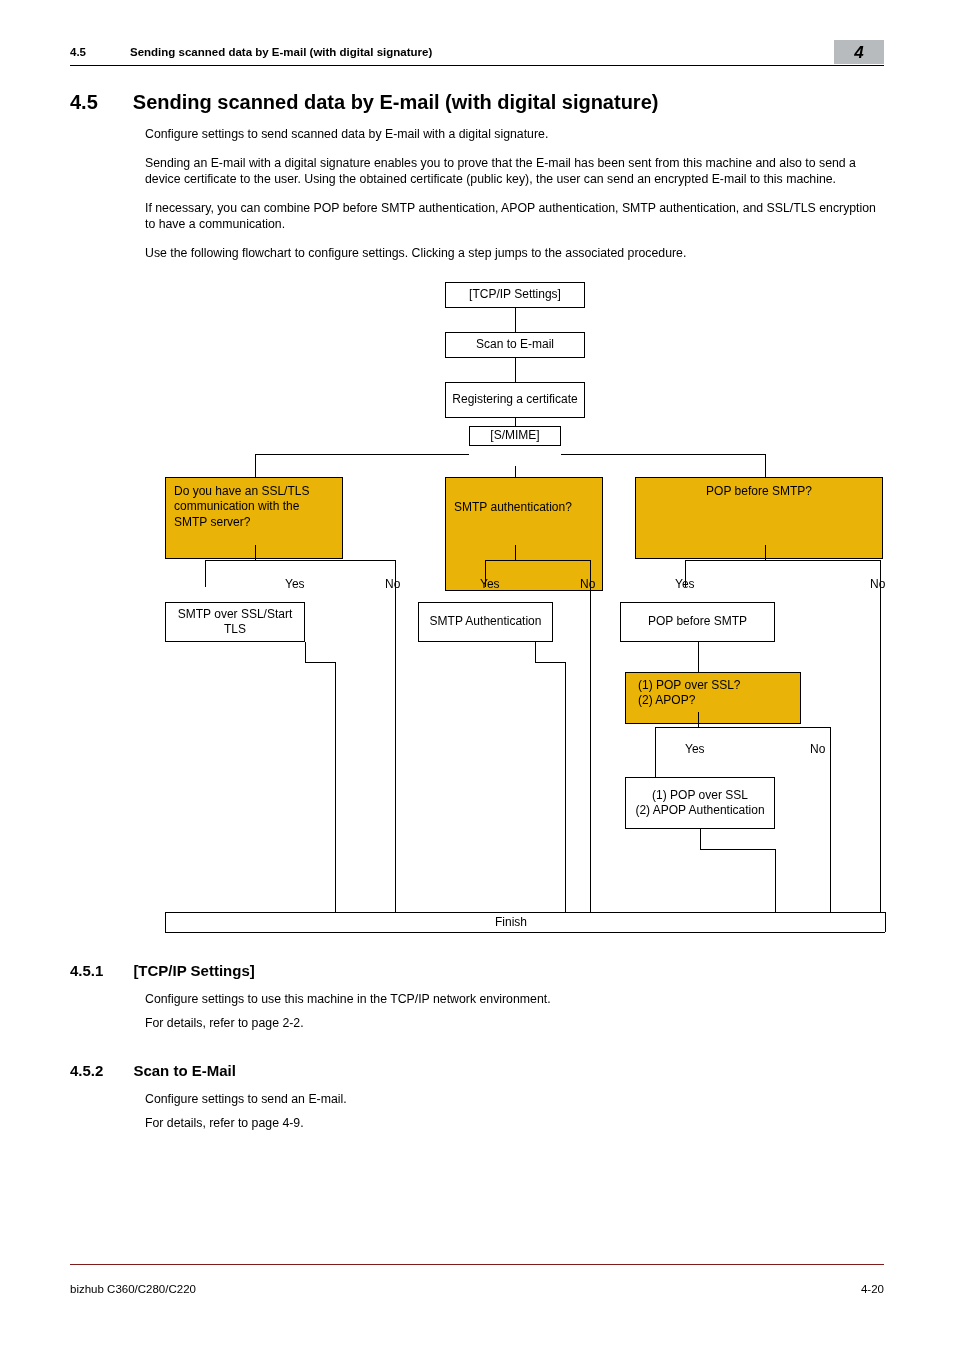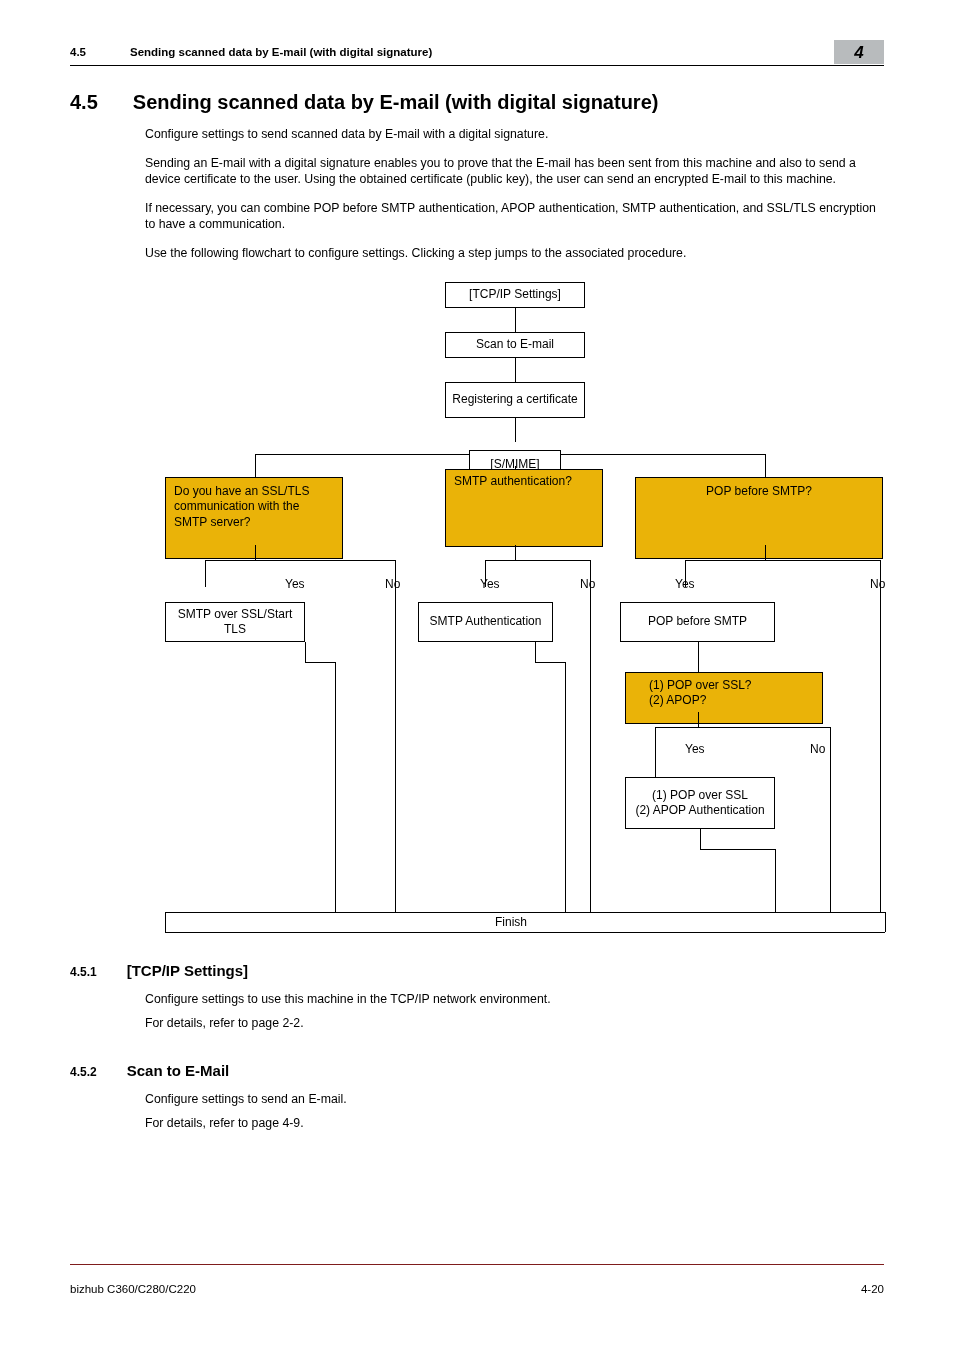--- a/index.html
+++ b/index.html
@@ -57,21 +57,21 @@
     margin-top: 12px;
     font-size: 12.3px;
     line-height: 1.35;
   }
   .h2-row {
     display: flex;
     align-items: baseline;
     margin-top: 30px;
     gap: 30px;
   }
-  .h2-num { font-size: 12px; font-weight: bold; }
+  .h2-num { font-size: 15px; font-weight: bold; }
   .h2-title { font-size: 15px; font-weight: bold; }
 
   
   .flow {
     position: relative;
     margin: 20px 0 0 75px;
     width: 740px;
     height: 650px;
     font-size: 12px;
   }
@@ -138,31 +138,31 @@
   <div class="body-text">Use the following flowchart to configure settings. Clicking a step jumps to the associated procedure.</div>
 
   <div class="flow">
 
     <div class="box" style="left:300px; top:0px; width:140px; height:26px;">[TCP/IP Settings]</div>
     <div class="vline" style="left:370px; top:26px; height:24px;"></div>
     <div class="box" style="left:300px; top:50px; width:140px; height:26px;">Scan to E-mail</div>
     <div class="vline" style="left:370px; top:76px; height:24px;"></div>
     <div class="box" style="left:300px; top:100px; width:140px; height:36px;">Registering a certificate</div>
     <div class="vline" style="left:370px; top:136px; height:24px;"></div>
-    <div class="box" style="left:324px; top:168px; width:92px; height:30px;">[S/MIME]</div>
+    <div class="box" style="left:324px; top:144px; width:92px; height:20px;">[S/MIME]</div>
 
     <div class="hline" style="left:110px; top:172px; width:214px;"></div>
     <div class="hline" style="left:416px; top:172px; width:204px;"></div>
 
     <div class="vline" style="left:110px; top:172px; height:23px;"></div>
     <div class="vline" style="left:370px; top:184px; height:11px;"></div>
     <div class="vline" style="left:620px; top:172px; height:23px;"></div>
 
     <div class="obox" style="left:20px;  top:195px; width:160px; height:68px; border:1px solid #000; padding:6px 8px;">Do you have an SSL/TLS communication with the SMTP server?</div>
-    <div class="obox" style="left:300px; top:187px; width:140px; height:68px; border:1px solid #000; padding:4px 8px;">SMTP authentication?</div>
+    <div class="obox" style="left:300px; top:195px; width:140px; height:68px; border:1px solid #000; padding:22px 8px;">SMTP authentication?</div>
     <div class="obox" style="left:490px; top:195px; width:230px; height:68px; text-align:right; border:1px solid #000; padding:6px 8px; justify-content:center;">POP before SMTP?</div>
 
     <div class="vline" style="left:110px; top:263px; height:15px;"></div>
     <div class="hline" style="left:60px; top:278px; width:190px;"></div>
     <div class="vline" style="left:60px;  top:278px; height:27px;"></div>
     <div class="vline" style="left:250px; top:278px; height:352px;"></div>
     <div class="lbl" style="left:140px; top:295px; text-align:right;">Yes</div>
     <div class="lbl" style="left:240px; top:295px;">No</div>
 
     <div class="vline" style="left:370px; top:263px; height:15px;"></div>
@@ -185,21 +185,21 @@
 
     <div class="vline" style="left:160px; top:360px; height:20px;"></div>
     <div class="hline" style="left:160px; top:380px; width:30px;"></div>
     <div class="vline" style="left:190px; top:380px; height:250px;"></div>
 
     <div class="vline" style="left:390px; top:360px; height:20px;"></div>
     <div class="hline" style="left:390px; top:380px; width:30px;"></div>
     <div class="vline" style="left:420px; top:380px; height:250px;"></div>
 
     <div class="vline" style="left:553px; top:360px; height:30px;"></div>
-    <div class="obox" style="left:480px; top:390px; width:150px; height:40px; border:1px solid #000; padding:5px 23px; white-space:pre-line;">(1) POP over SSL?
+    <div class="obox" style="left:480px; top:390px; width:150px; height:40px; border:1px solid #000; padding:5px 12px; white-space:pre-line;">(1) POP over SSL?
 (2) APOP?</div>
     <div class="vline" style="left:553px; top:430px; height:15px;"></div>
     <div class="hline" style="left:510px; top:445px; width:175px;"></div>
     <div class="vline" style="left:510px; top:445px; height:50px;"></div>
     <div class="vline" style="left:685px; top:445px; height:185px;"></div>
     <div class="lbl" style="left:540px; top:460px;">Yes</div>
     <div class="lbl" style="left:665px; top:460px;">No</div>
 
     <div class="box" style="left:480px; top:495px; width:150px; height:52px; white-space:pre-line;">(1) POP over SSL
 (2) APOP Authentication</div>

